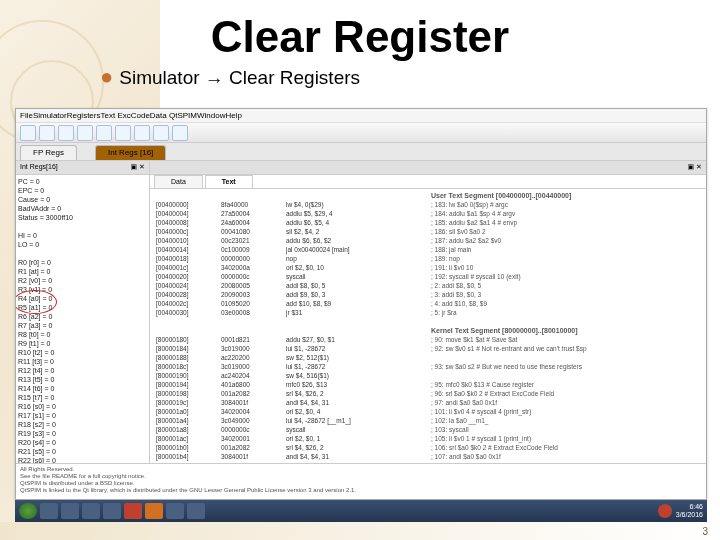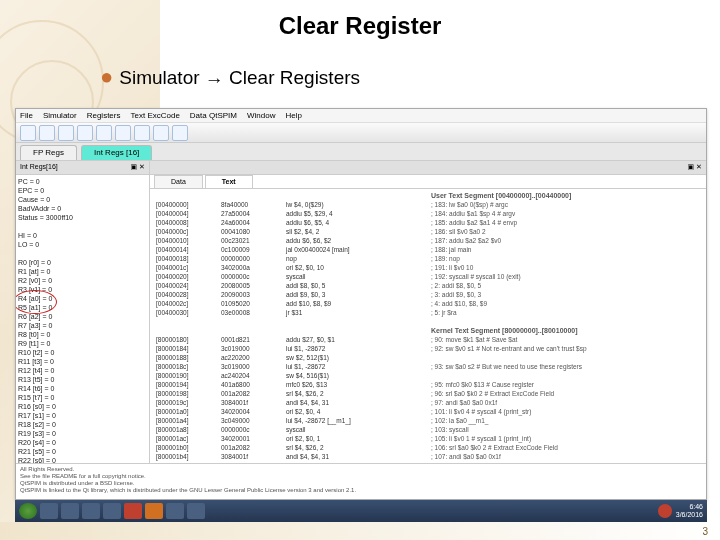--- a/index.html
+++ b/index.html
@@ -1,34 +1,34 @@
 <!DOCTYPE html>
 <html><head>
 <meta charset="utf-8">
 <style>
 *{margin:0;padding:0;box-sizing:border-box;font-family:Arial,sans-serif}
 body{width:720px;height:540px;background:#fff;overflow:hidden;position:relative}
 .slide-bg{position:absolute;top:0;left:0;width:160px;height:540px;background:linear-gradient(135deg,#f5e8d0 0%,#e8d5b0 50%,#f0e5cc 100%);opacity:.6}
 .slide-bg::before{content:"";position:absolute;top:20px;left:-20px;width:120px;height:120px;border:2px solid #c9a86a;border-radius:50%;opacity:.5}
 .slide-bg::after{content:"";position:absolute;top:60px;left:10px;width:80px;height:80px;border:2px solid #c9a86a;border-radius:50%;opacity:.5}
-.title{position:absolute;top:12px;left:0;width:720px;text-align:center;font-size:24px;font-weight:bold;color:#000}
+.title{position:absolute;top:12px;left:0;width:720px;text-align:center;font-size:44px;font-weight:bold;color:#000}
 .subtitle{position:absolute;top:64px;left:100px;font-size:19px;color:#000}
 .bullet{color:#c97030;font-size:22px;margin-right:6px}
 .app-window{position:absolute;top:108px;left:15px;width:692px;height:392px;background:#fff;border:1px solid #aaa;box-shadow:0 1px 3px rgba(0,0,0,.2)}
 .titlebar{height:16px;background:linear-gradient(#fff,#e8e8e8);border-bottom:1px solid #ccc;display:flex;align-items:center;justify-content:center;position:relative;font-size:8px}
 .winbtns{position:absolute;right:2px;top:2px;display:flex;gap:2px}
 .winbtn{width:18px;height:11px;font-size:8px;display:flex;align-items:center;justify-content:center;border:1px solid #999}
 .winbtn.close{background:#d04020;color:#fff;border-color:#a03010}
 .winbtn.min,.winbtn.max{background:#f5f5f5}
-.menubar{height:14px;background:#f5f5f5;display:flex;align-items:center;padding:0 4px;gap:10px;font-size:8px;border-bottom:1px solid #ddd}
+.menubar{height:14px;background:#f5f5f5;display:flex;align-items:center;padding:0 4px;font-size:8px;border-bottom:1px solid #ddd}
 .toolbar{height:20px;background:linear-gradient(#fafafa,#e5e5e5);display:flex;align-items:center;padding:0 4px;gap:3px;border-bottom:1px solid #ccc}
 .tbtn{width:16px;height:16px;background:#eef5ff;border:1px solid #a8c0e0;border-radius:2px}
 .tabbar{height:18px;background:#e8e8e8;display:flex;padding:2px 4px 0;border-bottom:1px solid #ccc}
-.tab{padding:2px 12px;font-size:8px;background:#f0f0f0;border:1px solid #bbb;border-bottom:none;margin-right:4px;border-radius:3px 3px 0 0}
-.tab.active{background:#5eead4}
+.tab{padding:2px 12px;font-size:8px;background:#f0f0f0;border:1px solid #bbb;border-bottom:none;margin-right:18px;border-radius:3px 3px 0 0}
+.tab.active{background:#a16207}
 .panes{display:flex;height:302px}
 .regpane{width:134px;border-right:1px solid #ccc;display:flex;flex-direction:column}
 .paneheader{height:14px;background:#e0e0e0;font-size:7px;padding:2px 4px;border-bottom:1px solid #ccc;display:flex;justify-content:space-between}
 .regcontent{flex:1;overflow:hidden;font-size:7px;font-family:monospace;padding:2px;line-height:9px;color:#222;position:relative}
 .mainpane{flex:1;display:flex;flex-direction:column}
 .texttabs{height:14px;display:flex;padding:0 4px;border-bottom:1px solid #ccc;font-size:7px}
 .texttab{padding:2px 16px;border:1px solid #ccc;border-bottom:none;background:#f5f5f5;margin-right:2px}
 .texttab.active{background:#fff;font-weight:bold}
 .codearea{flex:1;font-size:6.5px;font-family:monospace;padding:2px 6px;line-height:9px;overflow:hidden;display:flex}
 .addrcol{width:65px;color:#333}

